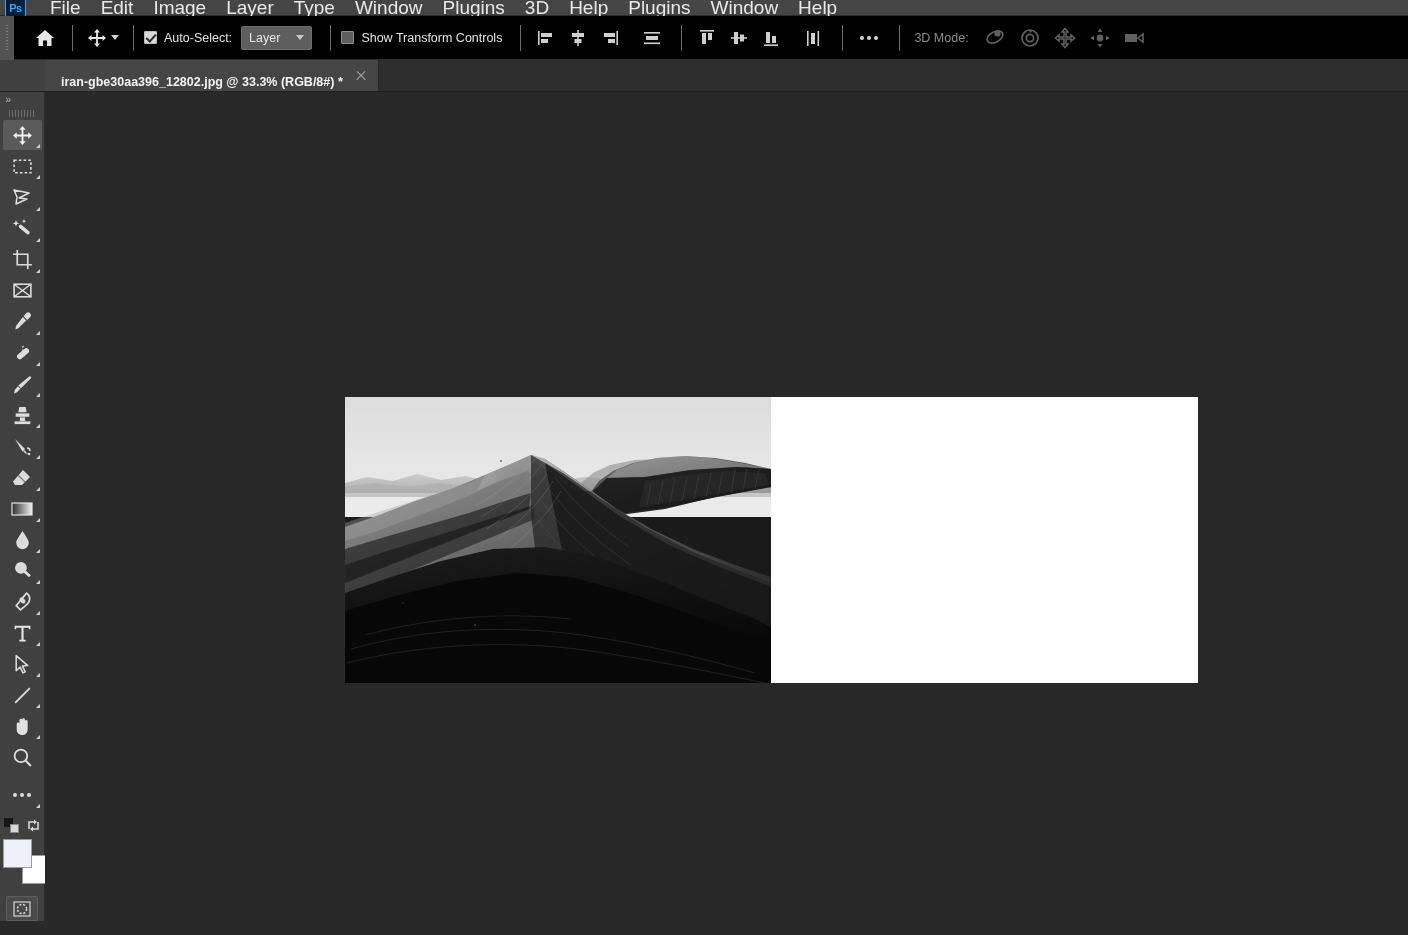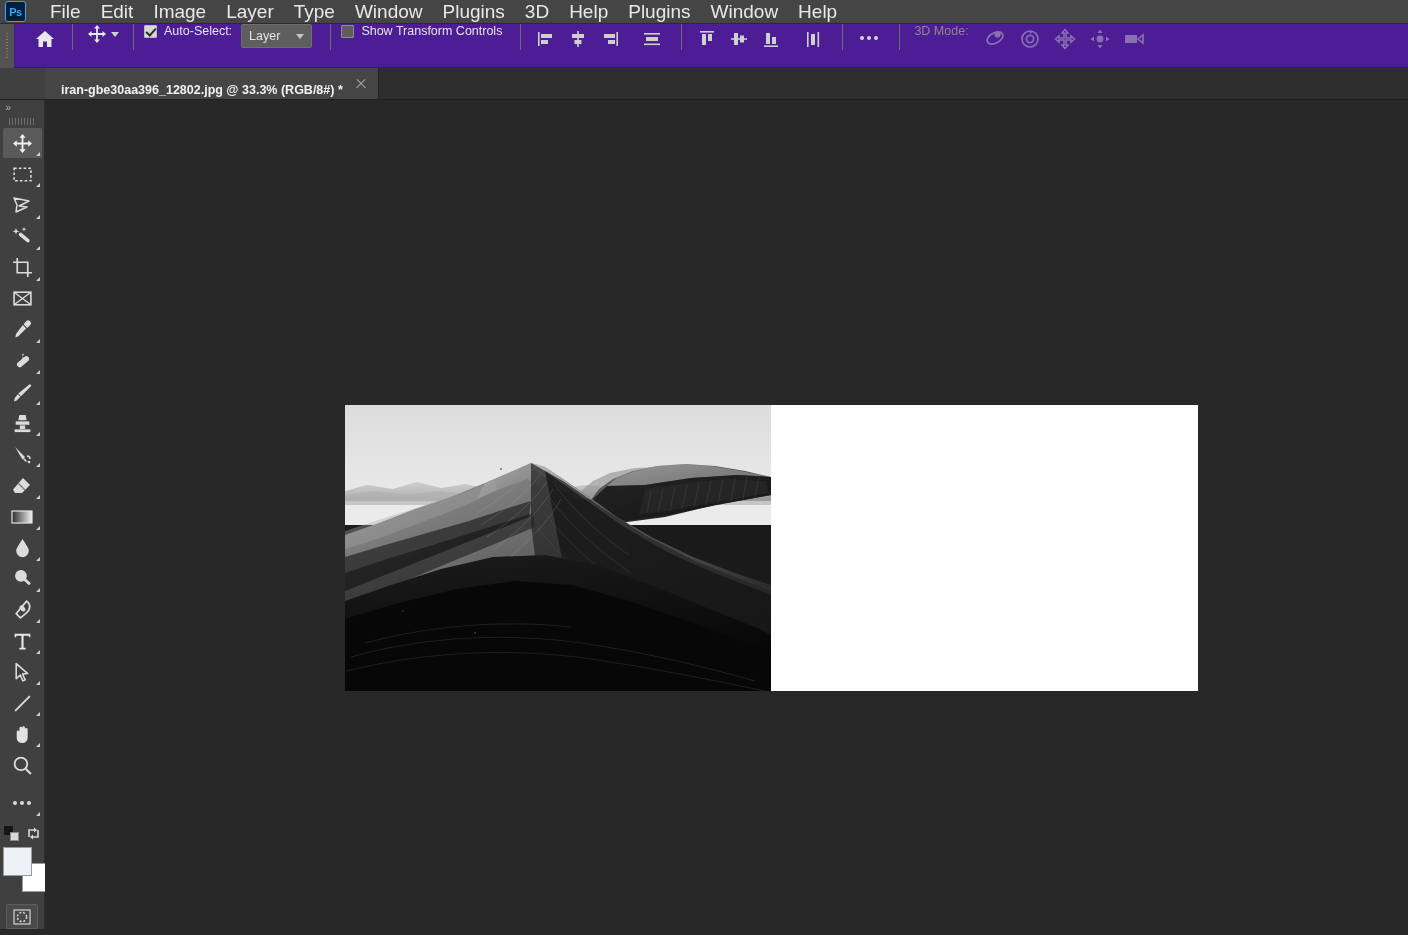--- a/index.html
+++ b/index.html
@@ -5,21 +5,21 @@
   * { box-sizing: border-box; margin: 0; padding: 0; }
   html, body {
     width: 1408px; height: 935px;
     background: #282828;
     font-family: "Liberation Sans", sans-serif;
     overflow: hidden;
   }
 
   
   .menubar {
-    height: 24px;
+    height: 16px;
     background: #454545;
     display: flex;
     align-items: center;
     padding-left: 5px;
     border-bottom: 1px solid #2b2b2b;
   }
   .ps-logo {
     width: 21px; height: 21px;
     background: #001e36;
     border: 1px solid #31a8ff;
@@ -35,23 +35,23 @@
     color: #e8e8e8;
     font-size: 19px;
     padding: 4px 10px;
     cursor: default;
     white-space: nowrap;
   }
 
   
   .optionsbar {
     height: 44px;
-    background: #4c1d95;
+    background: #000000;
     display: flex;
-    align-items: flex-start;
+    align-items: center;
     border-bottom: 1px solid #2b2b2b;
     position: relative;
   }
   .ob-grip {
     width: 14px; height: 44px;
     display: flex; align-items: center; justify-content: center;
     background: #535353;
   }
   .ob-grip .dots {
     width: 2px; height: 26px;

